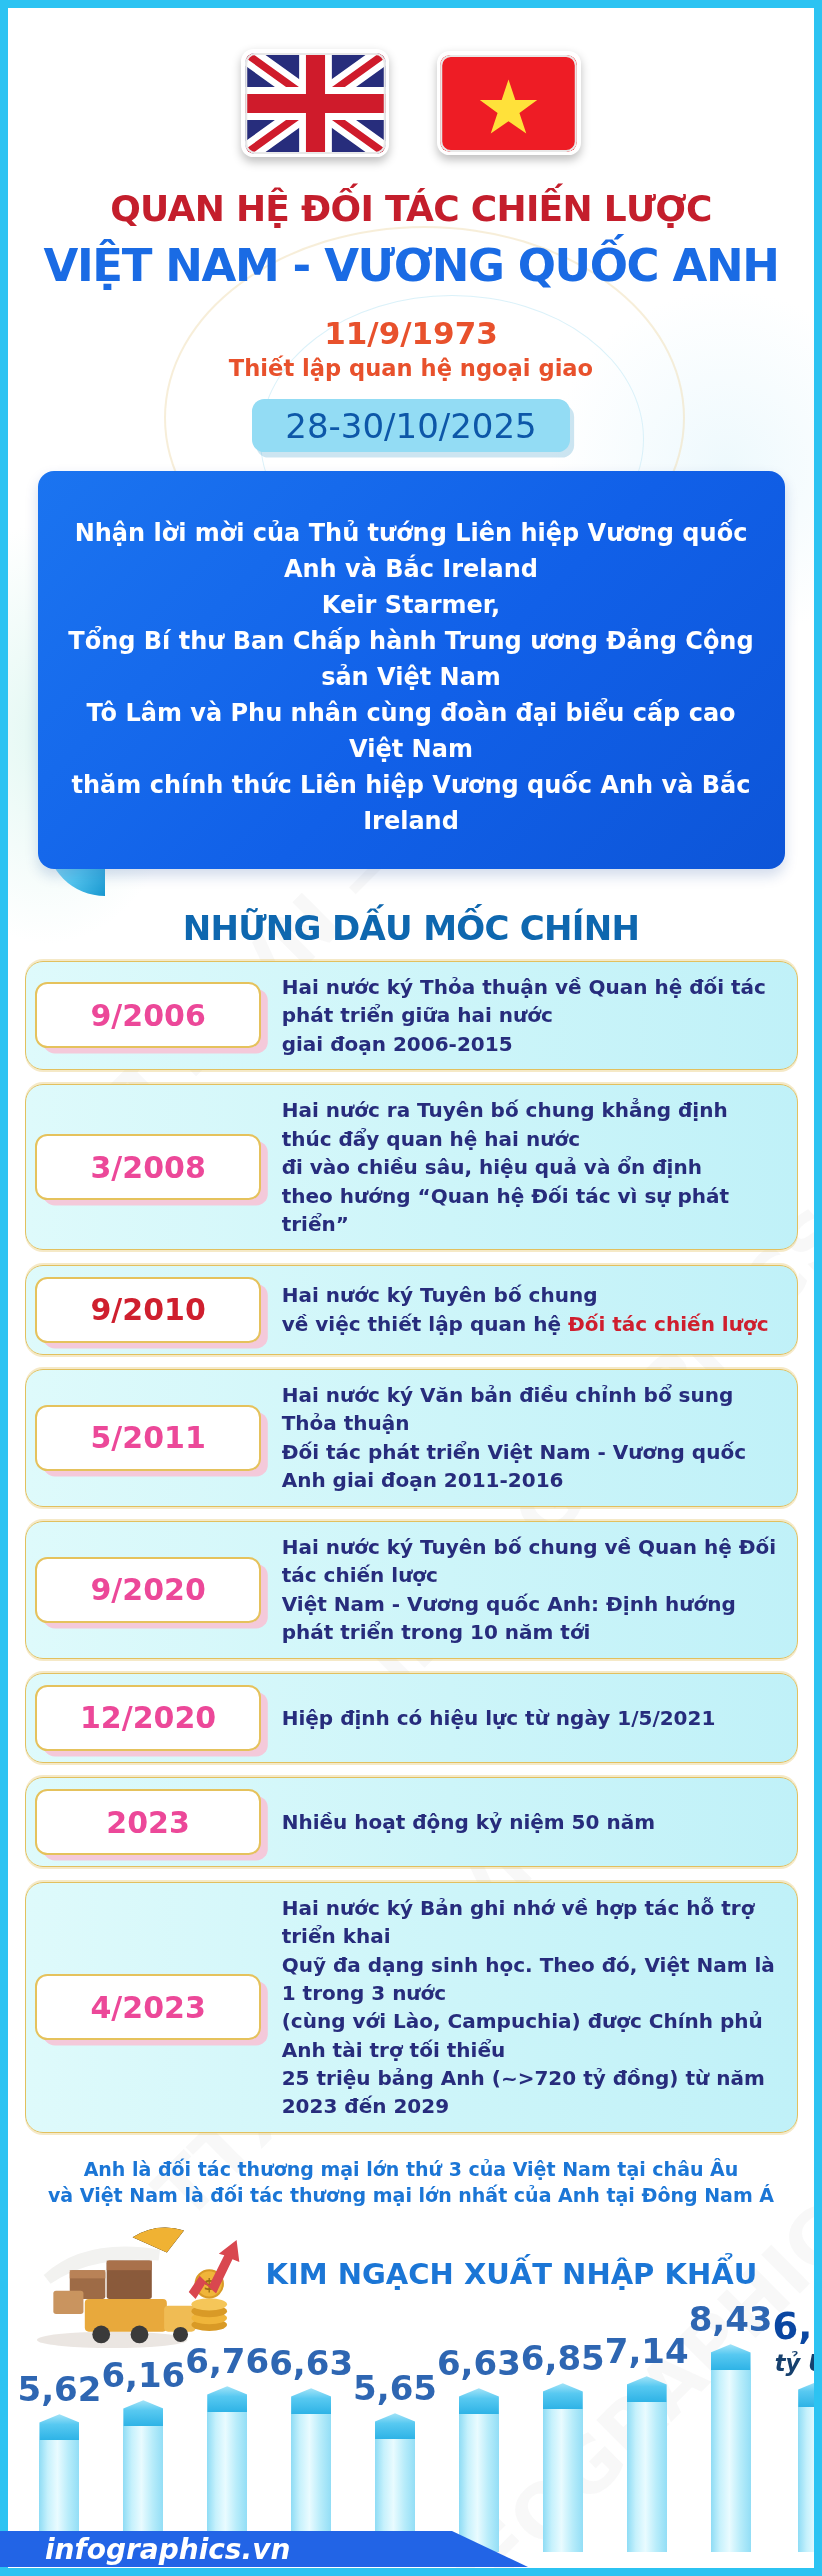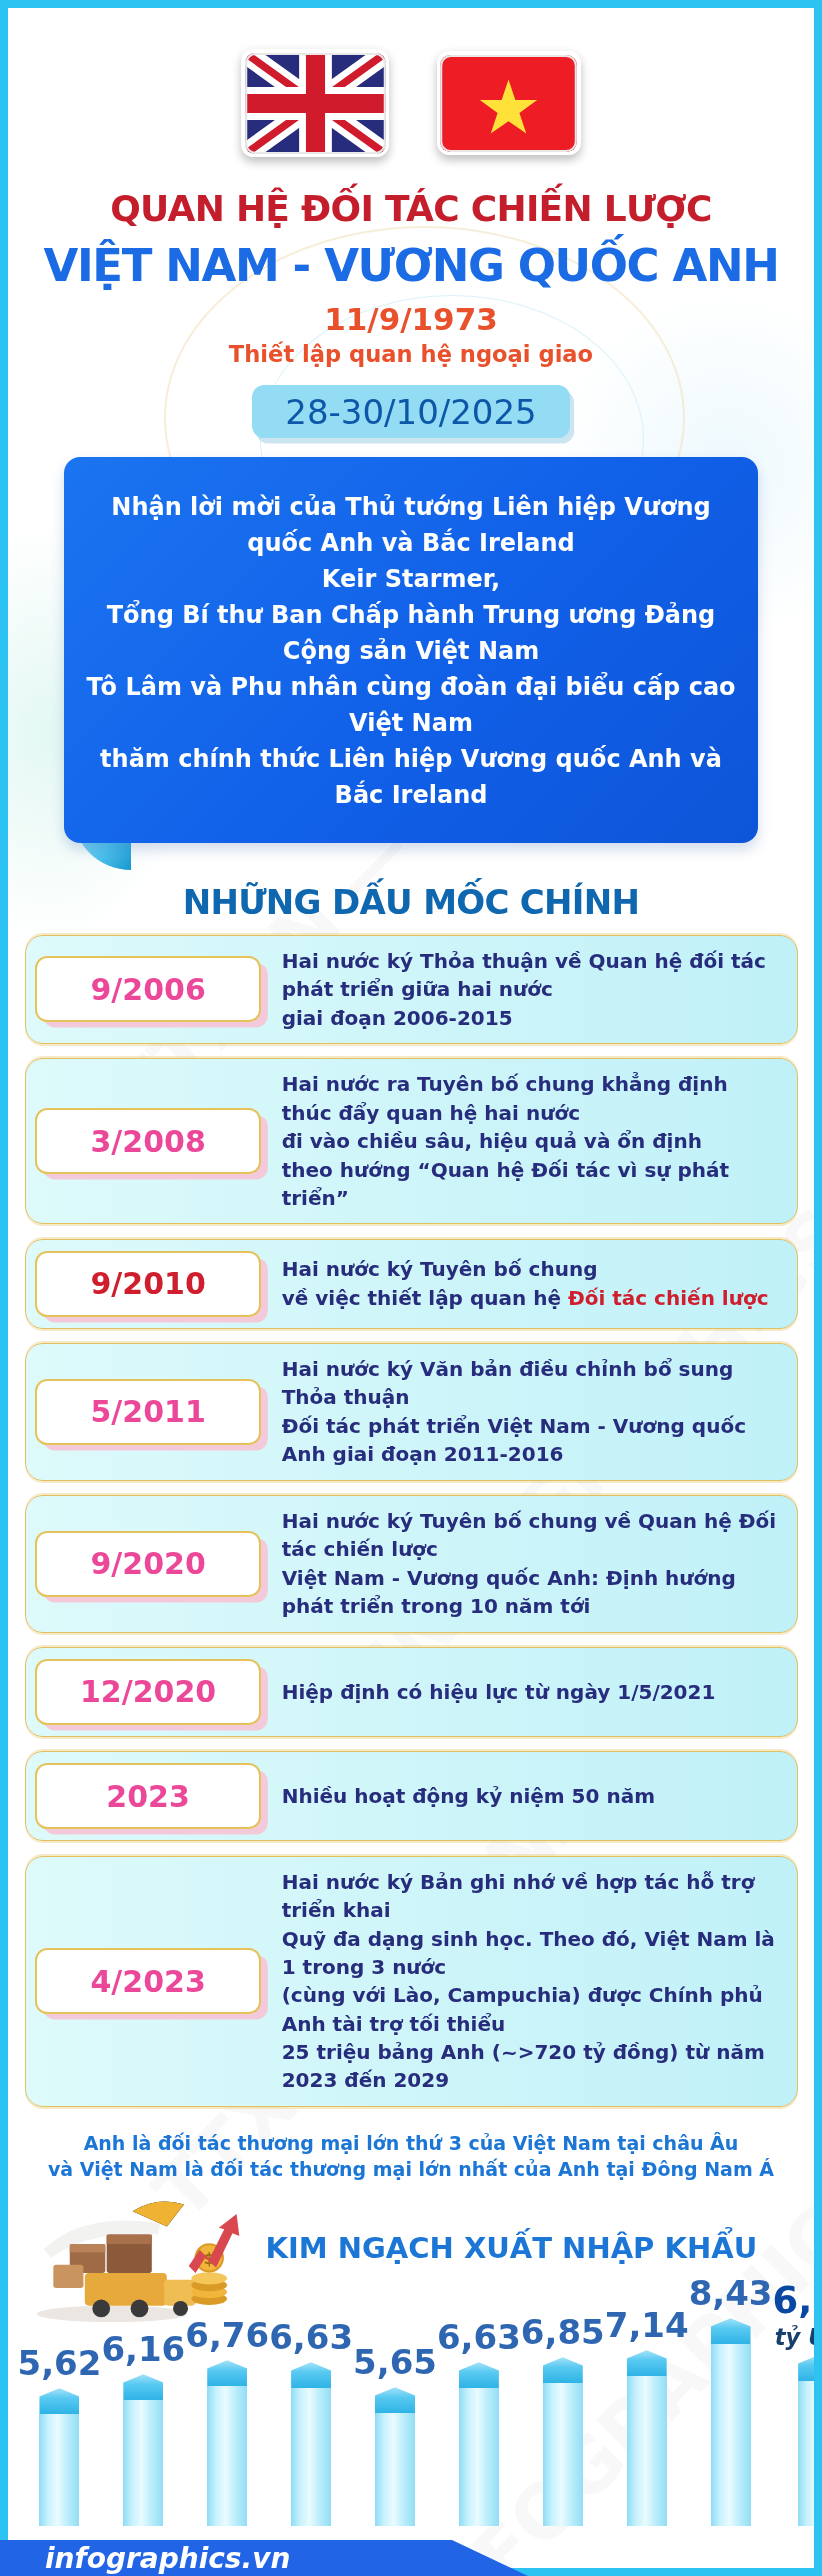--- a/index.html
+++ b/index.html
@@ -15,24 +15,24 @@
   .blob.b3{left:164px;top:226px;width:521px;height:384px;border:2.1px solid rgba(240,224,186,.55);background:transparent;}
   .blob.b4{left:260px;top:295px;width:384px;height:288px;border:1.4px solid rgba(214,240,248,.9);background:transparent;}
   .watermark{position:absolute;font-size:75px;font-weight:bold;color:rgba(130,130,140,.06);transform:rotate(-45deg);white-space:nowrap;z-index:1;}
   
   .header{position:relative;z-index:2;text-align:center;padding-top:45px;}
   .flags{display:flex;justify-content:center;align-items:center;gap:48px;height:116px;}
   .flagcard{border-radius:12.3px;box-shadow:0 4.1px 9.6px rgba(0,0,0,.25);background:#fff;padding:3.4px;}
   .flagcard svg{display:block;border-radius:9.6px;}
   .title-red{margin-top:27px;font-size:36px;font-weight:800;color:#c41e2c;letter-spacing:-0.7px;}
   .title-blue{margin-top:9.6px;font-size:45px;font-weight:800;color:#1a6be4;letter-spacing:-1.4px;}
-  .estab-date{margin-top:9px;font-size:31px;font-weight:800;color:#e8512c;}
+  .estab-date{margin-top:23px;font-size:31px;font-weight:800;color:#e8512c;}
   .estab-note{margin-top:4.1px;font-size:22.6px;font-weight:700;color:#e8512c;}
   .visit-badge{display:inline-block;margin-top:18px;padding:6.9px 33px;font-size:34px;font-weight:400;color:#0d57a8;background:#93dcf4;border-radius:12.3px;box-shadow:4.1px 5.5px 0 rgba(110,180,215,.35);}
-  .invitation{position:relative;width:694px;margin:19px auto 0;background:linear-gradient(135deg,#1b74f0 0%,#1160e8 55%,#0d55d8 100%);border-radius:16px;padding:32px 18px 30px;color:#fff;font-size:24px;font-weight:700;line-height:1.5;box-shadow:0 6.9px 12.3px rgba(10,60,150,.18);}
+  .invitation{position:relative;width:747px;margin:19px auto 0;background:linear-gradient(135deg,#1b74f0 0%,#1160e8 55%,#0d55d8 100%);border-radius:16px;padding:44px 18px 30px;color:#fff;font-size:24px;font-weight:700;line-height:1.5;box-shadow:0 6.9px 12.3px rgba(10,60,150,.18);}
   .invitation .curl{position:absolute;left:8.2px;bottom:-27px;width:59px;height:59px;background:linear-gradient(135deg,#bfeafa 0%,#54c6ef 60%,#1796cf 100%);border-radius:0 0 0 62px;z-index:-1;}
   
   .milestones{position:relative;z-index:2;margin-top:39px;}
   .section-title{text-align:center;font-size:34px;font-weight:800;color:#0e67af;letter-spacing:-0.7px;}
   .ms-list{margin-top:12.3px;display:flex;flex-direction:column;gap:14.4px;align-items:center;}
   .ms-row{width:773px;display:flex;align-items:center;gap:20.6px;background:linear-gradient(90deg,#defafb 0%,#cdf5f9 55%,#c0f1f8 100%);border:1.4px solid #e2c05e;border-radius:18px;padding:11px 18px 11px 9.6px;box-shadow:0 -2.1px 0 rgba(226,192,94,.35),0 2.1px 0 rgba(226,192,94,.35);}
   .ms-date{flex:0 0 226px;min-height:66px;display:flex;align-items:center;justify-content:center;background:#fff;border:2.1px solid #e5c25c;border-radius:12.3px;box-shadow:7.5px 6.2px 0 -0.7px #f4c9da;font-size:30px;font-weight:800;color:#ec4899;}
   .ms-date.red{color:#cf1f2e;}
   .ms-text{flex:1;font-size:20px;font-weight:700;color:#272c7c;line-height:1.42;}
   .ms-text .seg-red{color:#cf1f2e;text-align:right;}
@@ -43,21 +43,21 @@
   .chart-head-icon{position:absolute;left:12.3px;top:-5.5px;z-index:3;}
   .chart-title{position:absolute;left:248px;top:42px;font-size:29px;font-weight:800;color:#1b76d6;z-index:3;}
   .plot{display:flex;align-items:flex-end;justify-content:space-between;height:337px;position:relative;z-index:2;}
   .col{flex:0 0 74px;display:flex;flex-direction:column;align-items:center;justify-content:flex-end;}
   .val{font-size:34px;font-weight:700;color:#2e66b2;margin-bottom:5.5px;}
   .val.last{font-size:37px;font-weight:800;color:#0a47a2;margin-bottom:0;}
   .unit{font-size:22.6px;font-style:italic;font-weight:700;color:#16406e;margin:1.4px 0 5.5px;}
   .barwrap{width:40px;display:flex;flex-direction:column;}
   .cap{height:26px;background:linear-gradient(180deg,#a5e4f8 0%,#58c9f1 40%,#2eb3e6 100%);clip-path:polygon(50% 0,100% 32%,100% 100%,0 100%,0 32%);}
   .barbody{flex:1;background:linear-gradient(90deg,#8edcf5 0%,#c6f1fc 22%,#e9fbff 46%,#b7ecfa 74%,#93def6 100%);}
-  .banner{position:absolute;left:0;bottom:0;width:528px;height:36px;background:#2264e6;clip-path:polygon(0 0,452px 0,528px 100%,0 100%);z-index:70;display:flex;align-items:center;}
+  .banner{position:absolute;left:0;bottom:9px;width:528px;height:36px;background:#2264e6;clip-path:polygon(0 0,452px 0,528px 100%,0 100%);z-index:70;display:flex;align-items:center;}
   .banner span{padding-left:45px;font-size:28px;font-weight:800;font-style:italic;color:#fff;}
 </style>
 </head>
 <body>
 
 <div class="page">
 
   <div class="decor">
     <div class="blob b1"></div>
     <div class="blob b2"></div>

